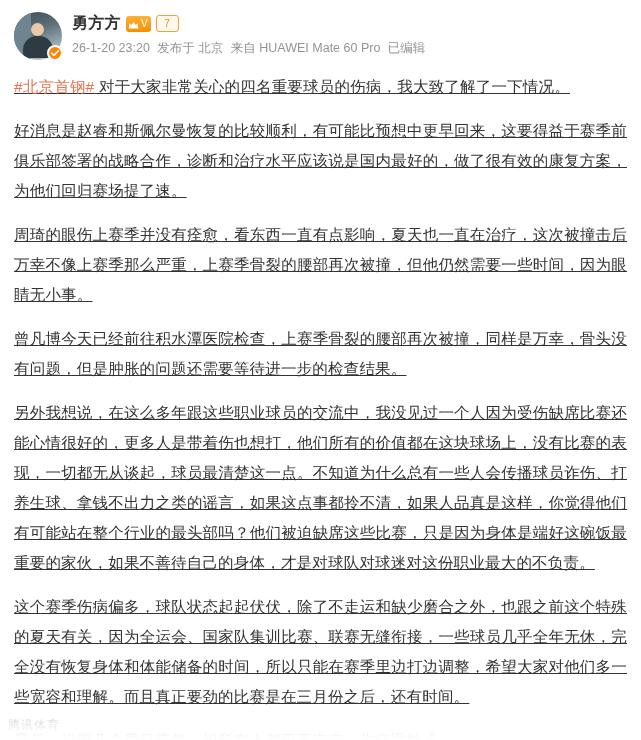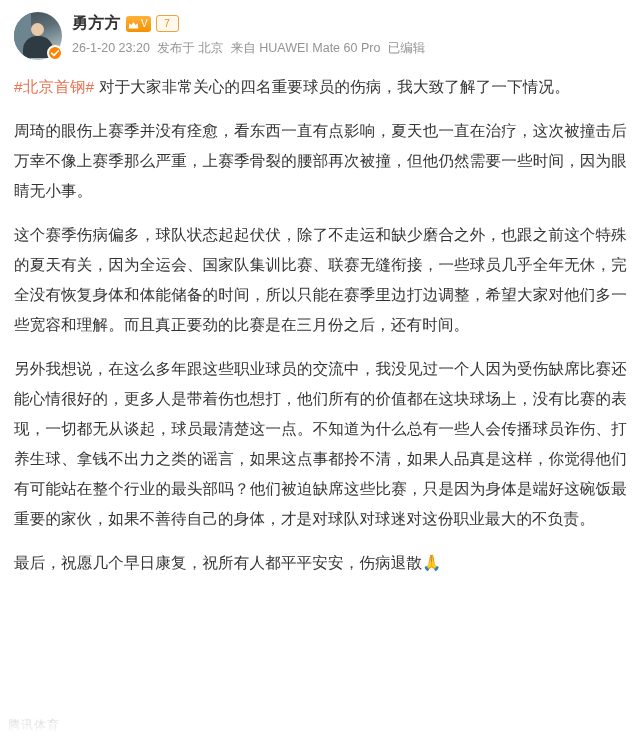--- a/index.html
+++ b/index.html
@@ -141,20 +141,21 @@
   .body-text {
     margin-top: 12px;
     font-size: 15.5px;
     line-height: 30px;
     color: #333333;
     letter-spacing: 0.2px;
     text-align: justify;
   }
   .body-text p {
     margin: 0 0 14px 0;
+    text-decoration: underline;
   }
   .body-text p:last-child { margin-bottom: 0; }
   .topic {
     color: #eb7350;
   }
   .watermark {
     position: absolute;
     left: 8px;
     bottom: 6px;
     font-size: 12px;
@@ -206,21 +207,23 @@
         <span class="level-badge">7</span>
       </div>
       <div class="sub-meta">
         <span>26-1-20 23:20</span><span class="sep"> </span><span>发布于 北京</span><span class="sep"> </span><span>来自 HUAWEI Mate 60 Pro</span><span class="sep"> </span><span>已编辑</span>
       </div>
     </div>
   </div>
 
   <div class="body-text">
     <p><span class="topic">#北京首钢#</span> <span>对于大家非常关心的四名重要球员的伤病，我大致了解了一下情况。</span></p>
+    <p>好消息是赵睿和斯佩尔曼恢复的比较顺利，有可能比预想中更早回来，这要得益于赛季前俱乐部签署的战略合作，诊断和治疗水平应该说是国内最好的，做了很有效的康复方案，为他们回归赛场提了速。</p>
     <p>周琦的眼伤上赛季并没有痊愈，看东西一直有点影响，夏天也一直在治疗，这次被撞击后万幸不像上赛季那么严重，上赛季骨裂的腰部再次被撞，但他仍然需要一些时间，因为眼睛无小事。</p>
+    <p>曾凡博今天已经前往积水潭医院检查，上赛季骨裂的腰部再次被撞，同样是万幸，骨头没有问题，但是肿胀的问题还需要等待进一步的检查结果。</p>
+    <p>另外我想说，在这么多年跟这些职业球员的交流中，我没见过一个人因为受伤缺席比赛还能心情很好的，更多人是带着伤也想打，他们所有的价值都在这块球场上，没有比赛的表现，一切都无从谈起，球员最清楚这一点。不知道为什么总有一些人会传播球员诈伤、打养生球、拿钱不出力之类的谣言，如果这点事都拎不清，如果人品真是这样，你觉得他们有可能站在整个行业的最头部吗？他们被迫缺席这些比赛，只是因为身体是端好这碗饭最重要的家伙，如果不善待自己的身体，才是对球队对球迷对这份职业最大的不负责。</p>
     <p>这个赛季伤病偏多，球队状态起起伏伏，除了不走运和缺少磨合之外，也跟之前这个特殊的夏天有关，因为全运会、国家队集训比赛、联赛无缝衔接，一些球员几乎全年无休，完全没有恢复身体和体能储备的时间，所以只能在赛季里边打边调整，希望大家对他们多一些宽容和理解。而且真正要劲的比赛是在三月份之后，还有时间。</p>
-    <p>另外我想说，在这么多年跟这些职业球员的交流中，我没见过一个人因为受伤缺席比赛还能心情很好的，更多人是带着伤也想打，他们所有的价值都在这块球场上，没有比赛的表现，一切都无从谈起，球员最清楚这一点。不知道为什么总有一些人会传播球员诈伤、打养生球、拿钱不出力之类的谣言，如果这点事都拎不清，如果人品真是这样，你觉得他们有可能站在整个行业的最头部吗？他们被迫缺席这些比赛，只是因为身体是端好这碗饭最重要的家伙，如果不善待自己的身体，才是对球队对球迷对这份职业最大的不负责。</p>
     <p>最后，祝愿几个早日康复，祝所有人都平平安安，伤病退散🙏</p>
   </div>
 
   <div class="watermark">腾讯体育</div>
   <div class="last-line-fade"></div>
 </div>
 
 </body></html>

